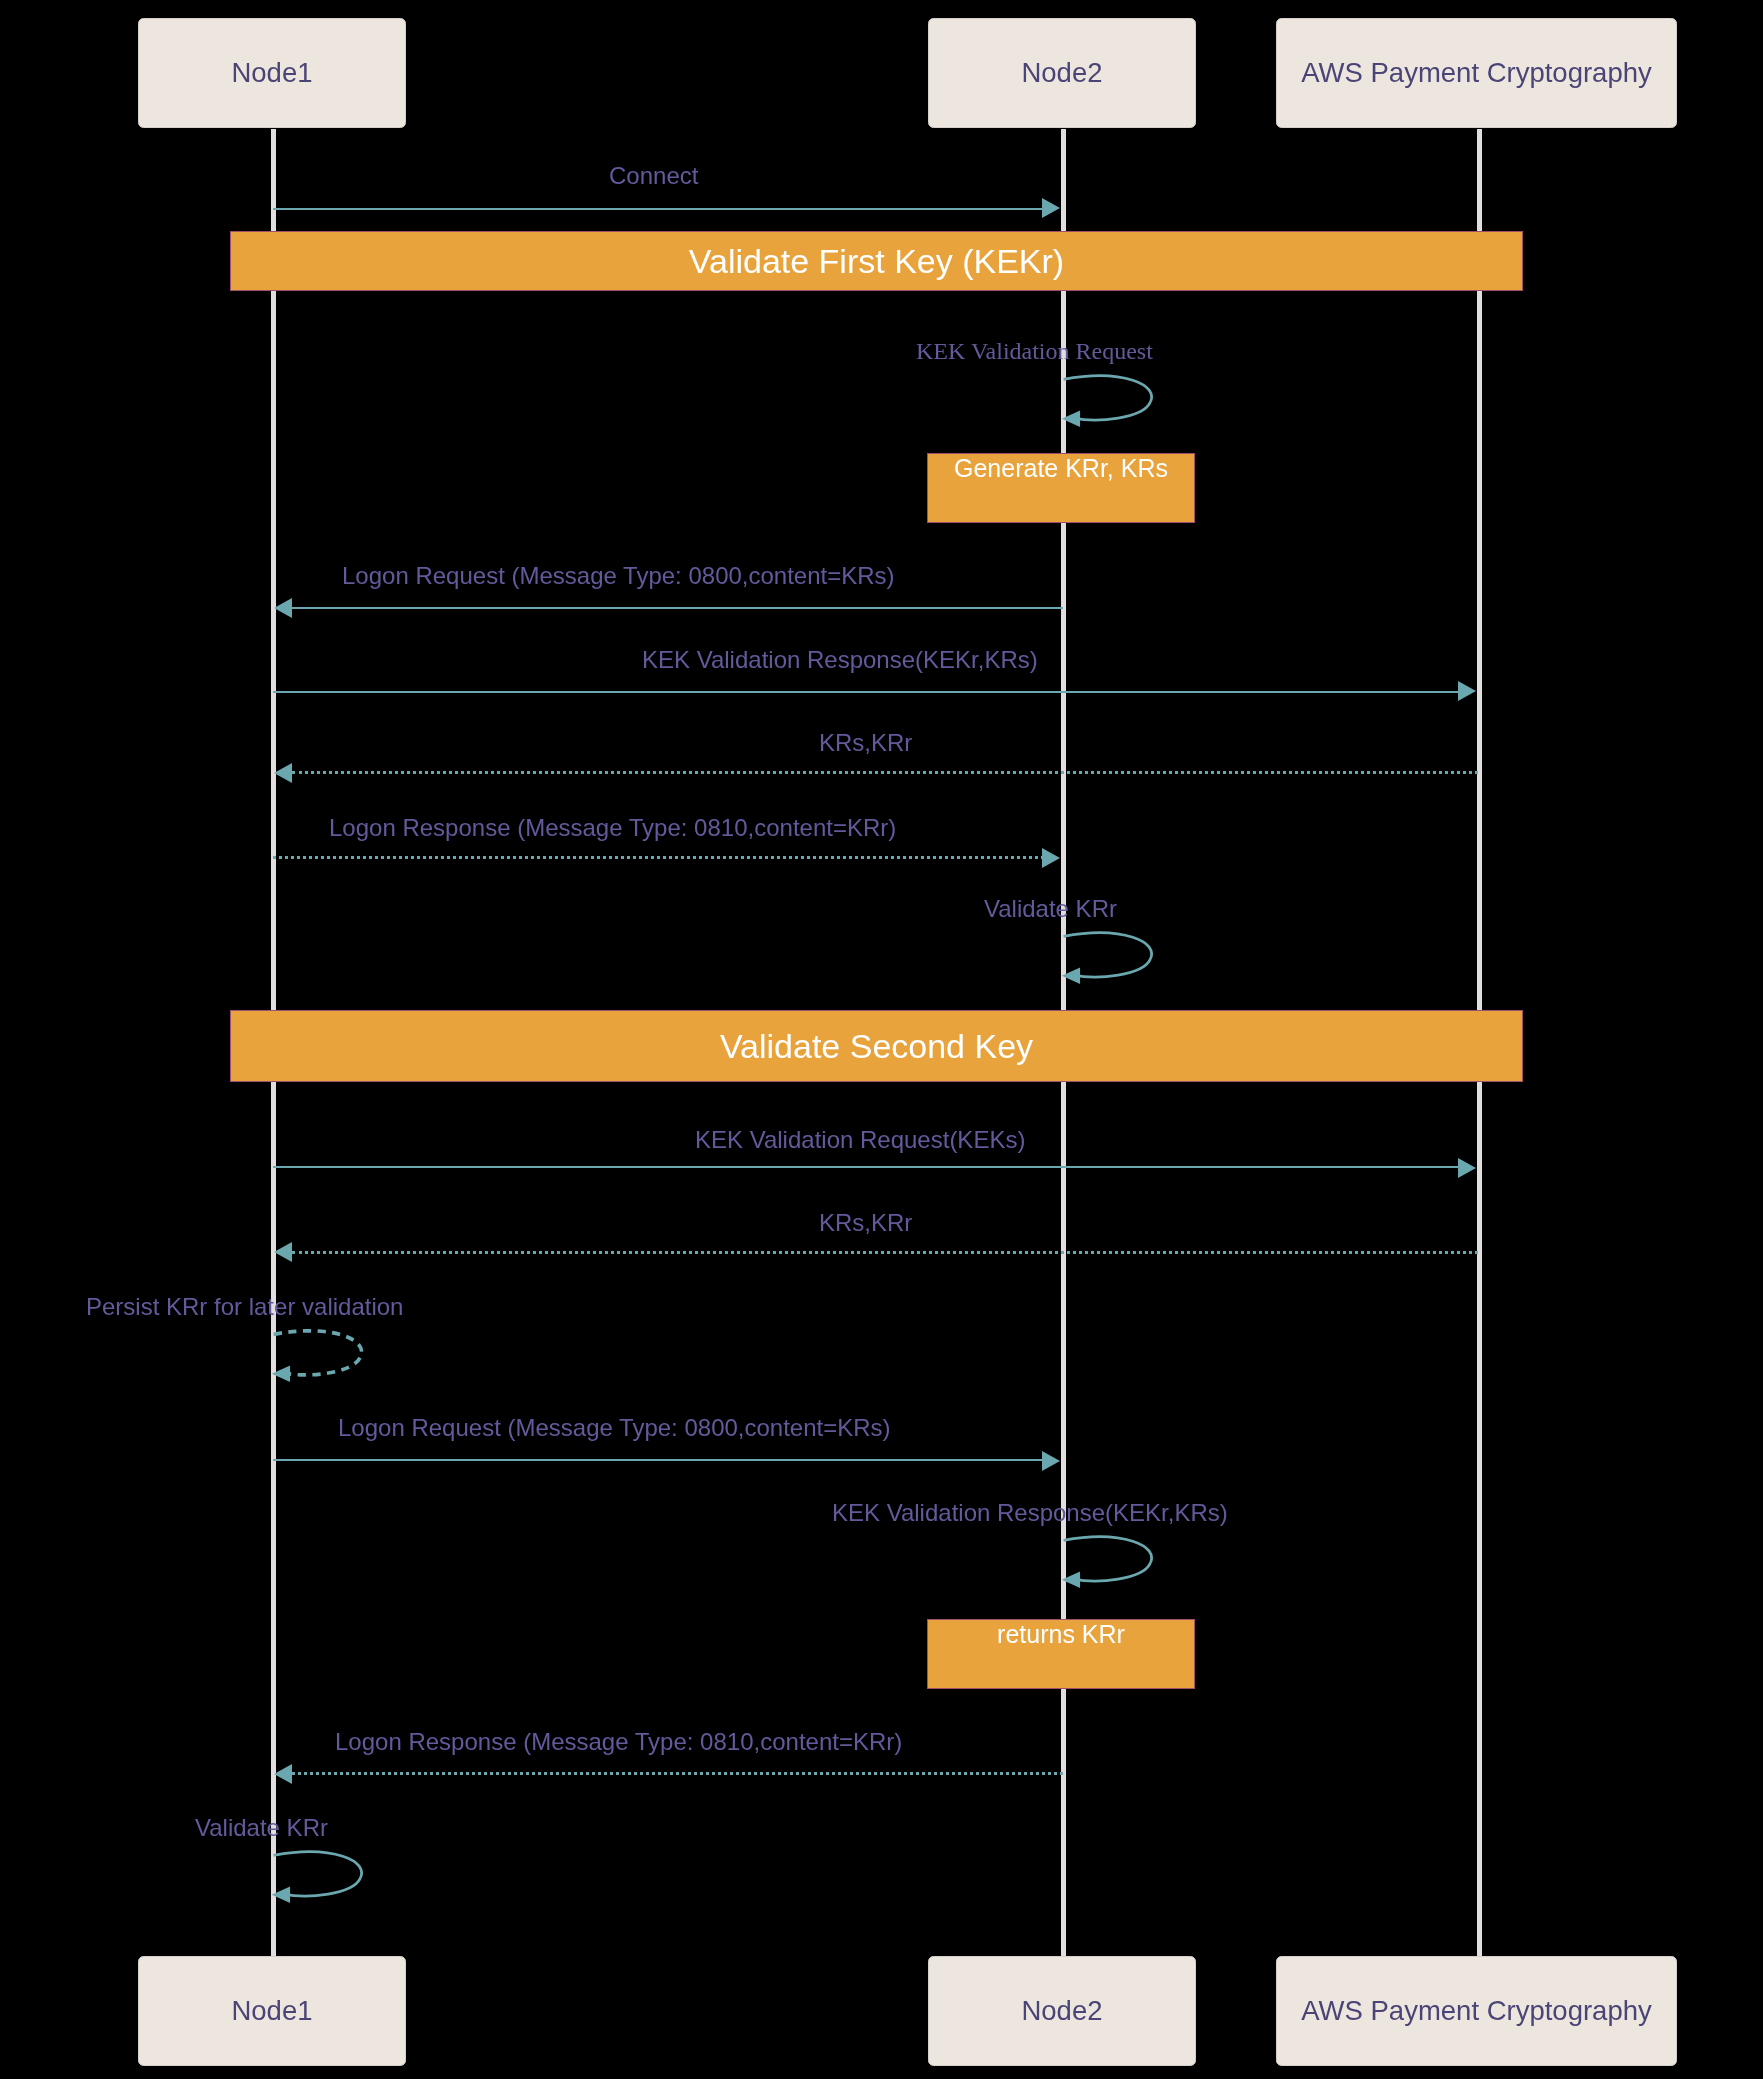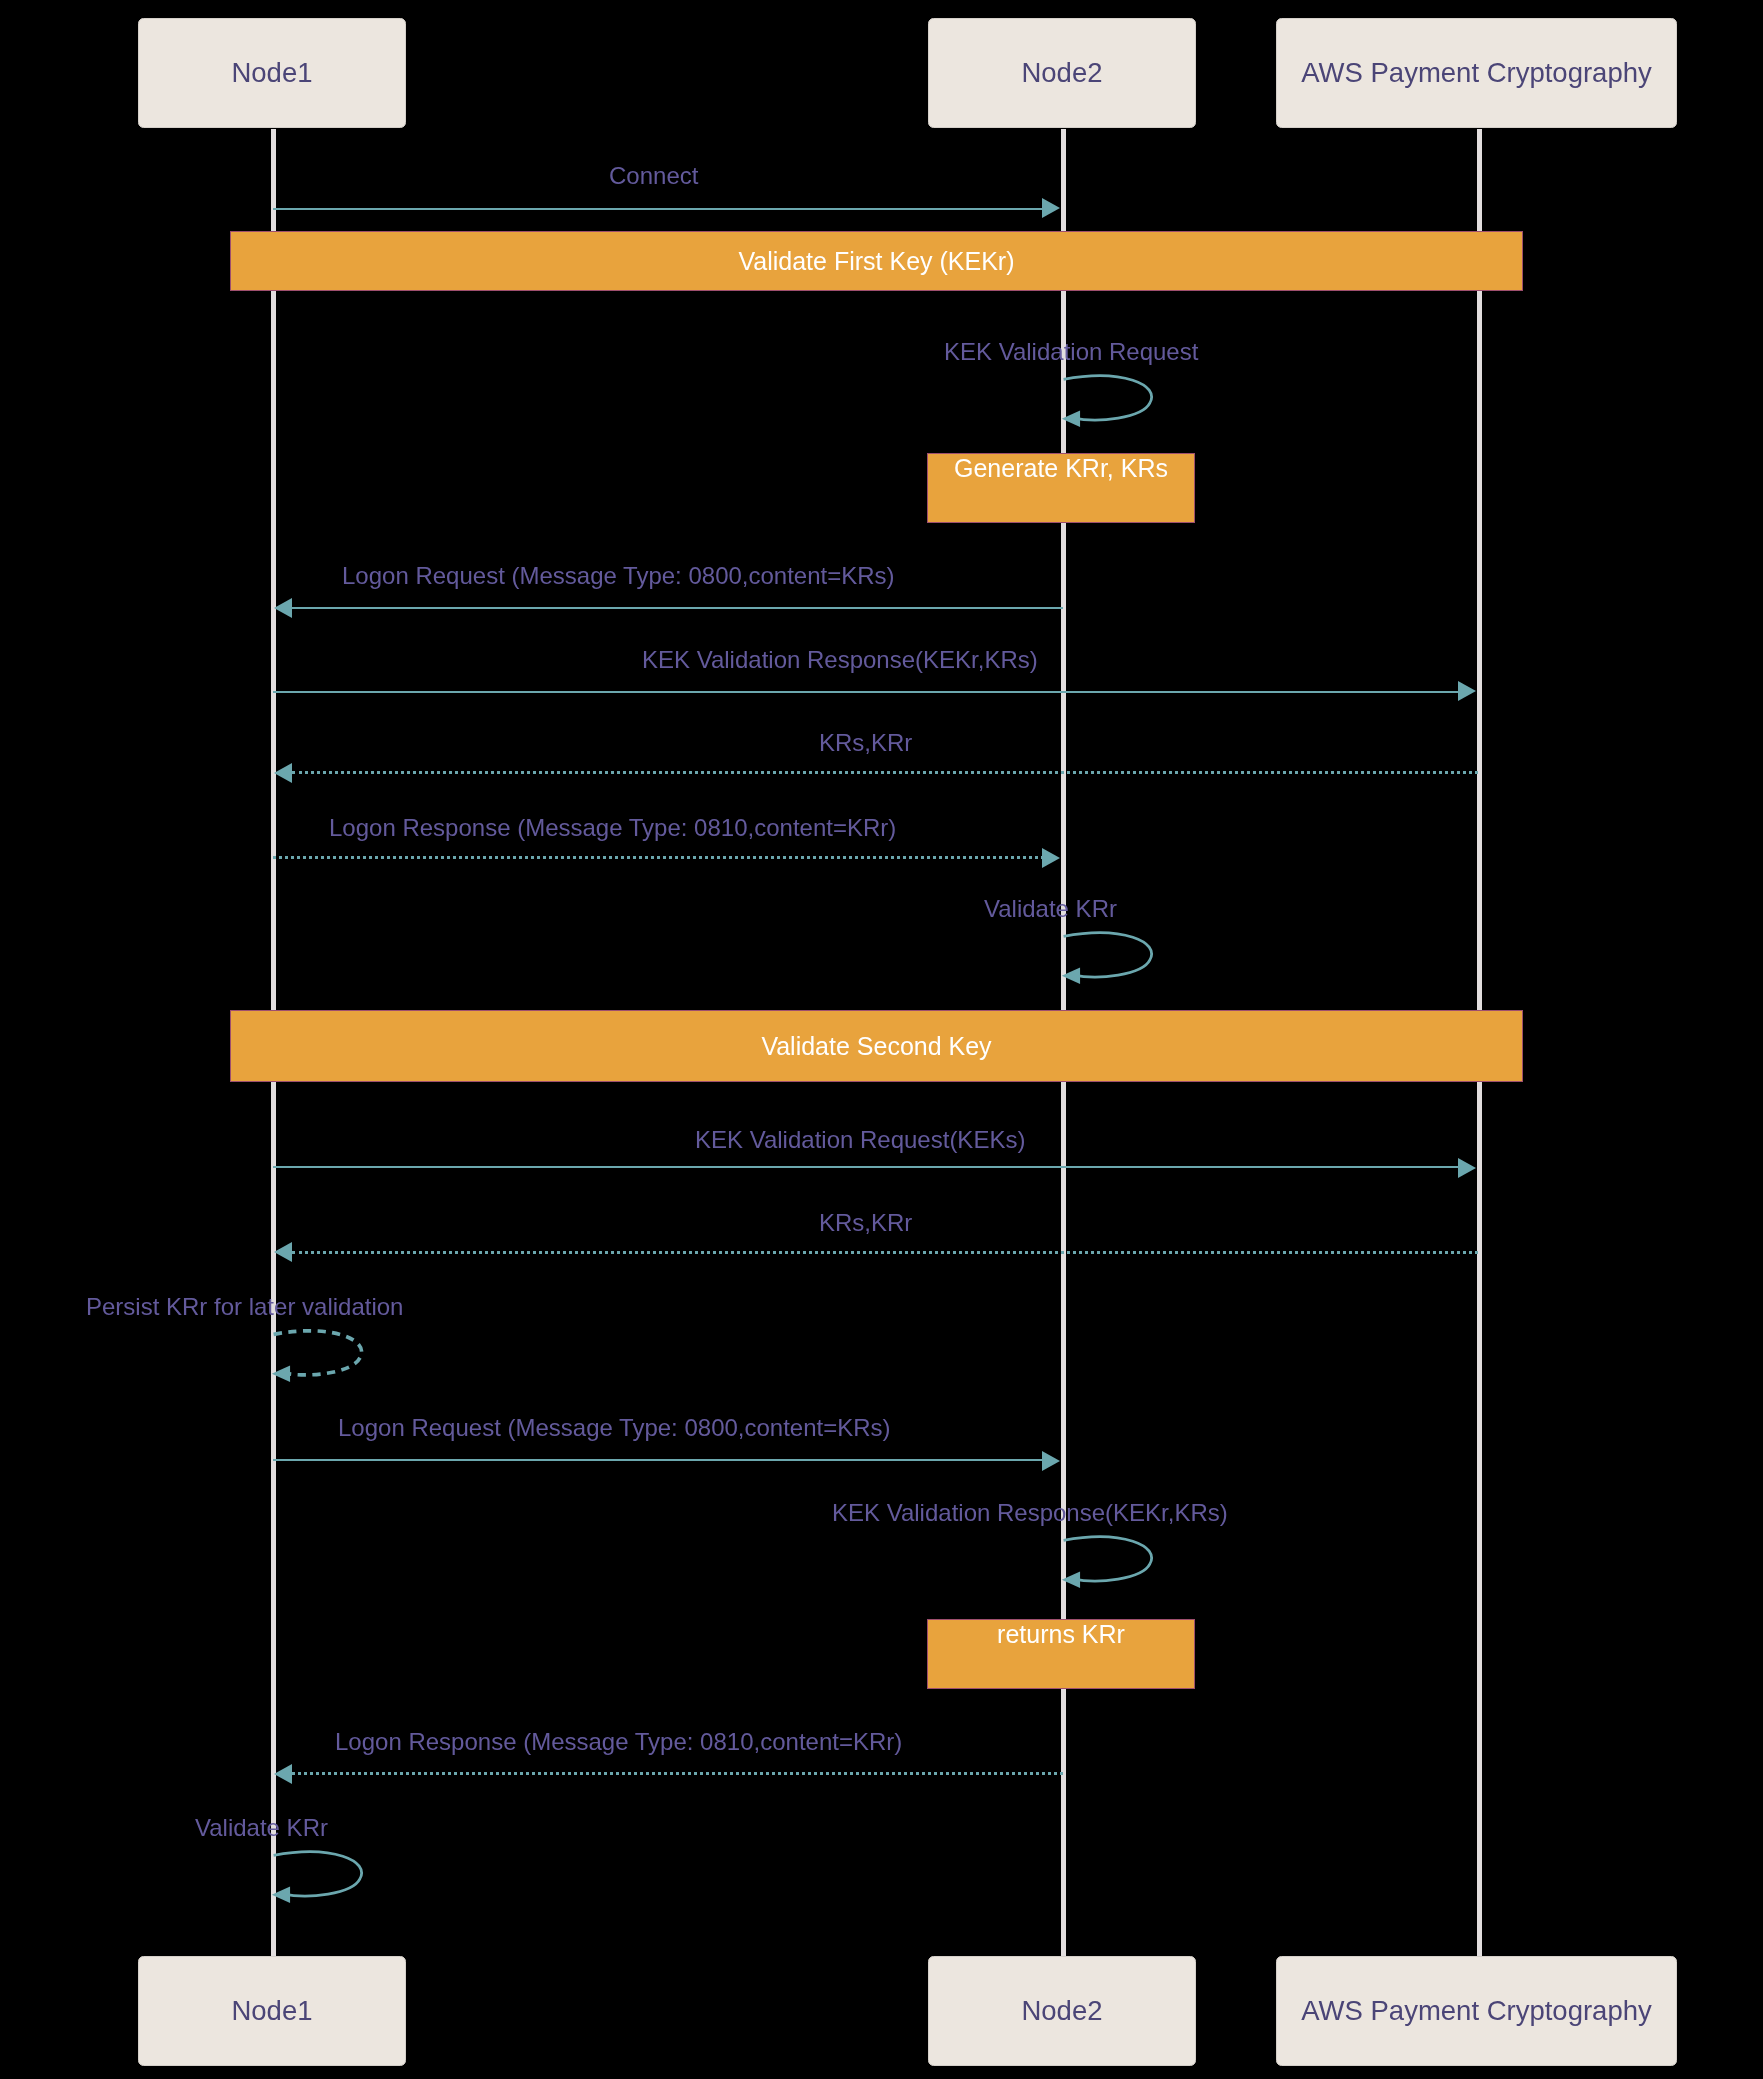--- a/index.html
+++ b/index.html
@@ -20,21 +20,21 @@
   .lifeline{
     position:absolute;
     width:4.6px;
     background:#e2dede;
   }
   .section-bar{
     position:absolute;
     background:#E8A33D;
     border:1.8px solid #9e4f6e;
     color:#ffffff;
-    font-size:25px;
+    font-size:34px;
     display:flex;align-items:center;justify-content:center;
     box-sizing:border-box;
   }
   .note-box{
     position:absolute;
     background:#E8A33D;
     border:1.8px solid #9e4f6e;
     color:#ffffff;
     font-size:25px;
     display:flex;justify-content:center;
@@ -90,21 +90,21 @@
   </div>
 
   <div class="msg-label" style="left:609px;top:162px;">Connect</div>
   <div class="msg-line" style="left:273px;top:208px;width:773px;"></div>
   <div class="arrowhead right" style="left:1042px;top:198px;"></div>
 
   <div class="section-bar" style="left:230px;top:231px;width:1293px;height:60px;">
     <span>Validate First Key (KEKr)</span>
   </div>
 
-  <div class="msg-label" style="left:944px;top:338px;">KEK Validation Request</div>
+  <div class="msg-label" style="left:916px;top:338px;font-family:Liberation Serif, serif;">KEK Validation Request</div>
   <svg class="selfloop" style="left:1058px;top:372px;width:101px;height:55px;" viewBox="0 0 110 60">
     <path d="M6,8 C70,-4 112,14 100,34 C92,50 44,56 16,50" fill="none" stroke="#6ba7ae" stroke-width="3"></path>
     <polygon points="24,42 24,60 4,51" fill="#6ba7ae"></polygon>
   </svg>
 
   <div class="note-box" style="left:927px;top:453px;width:268px;height:70px;">
     <span>Generate KRr, KRs</span>
   </div>
 
   <div class="msg-label" style="left:342px;top:562px;">Logon Request (Message Type: 0800,content=KRs)</div>

